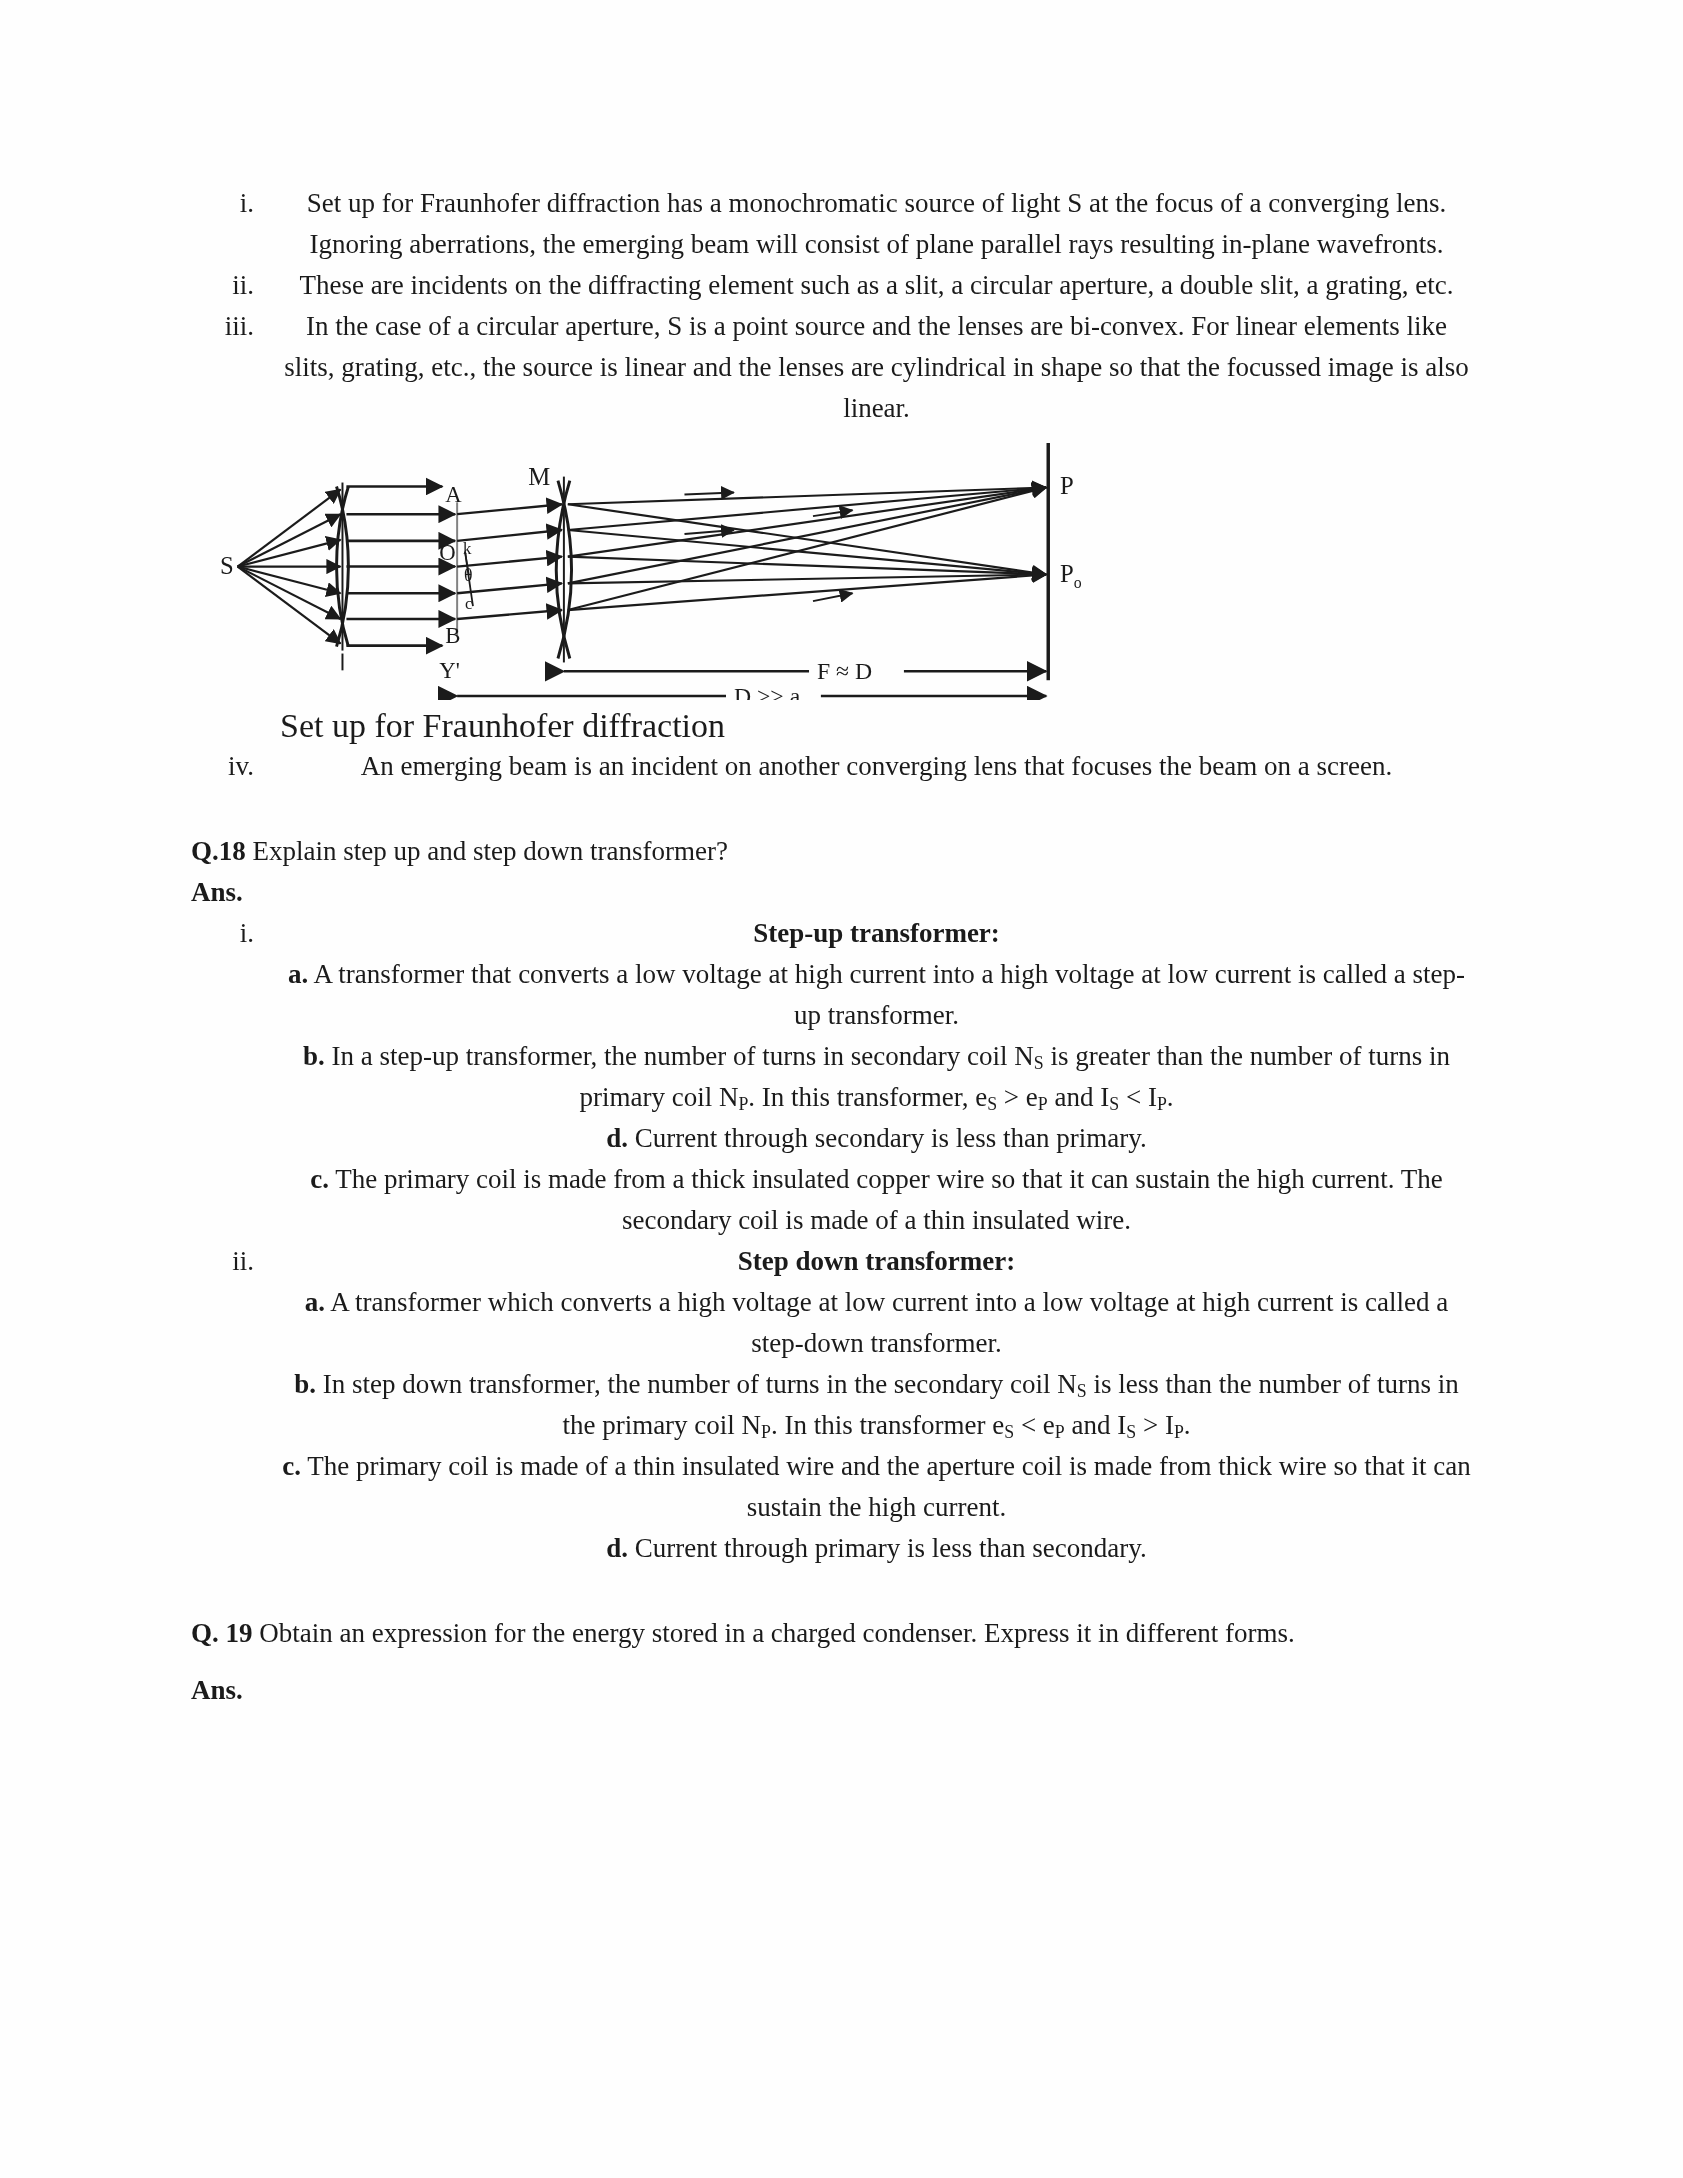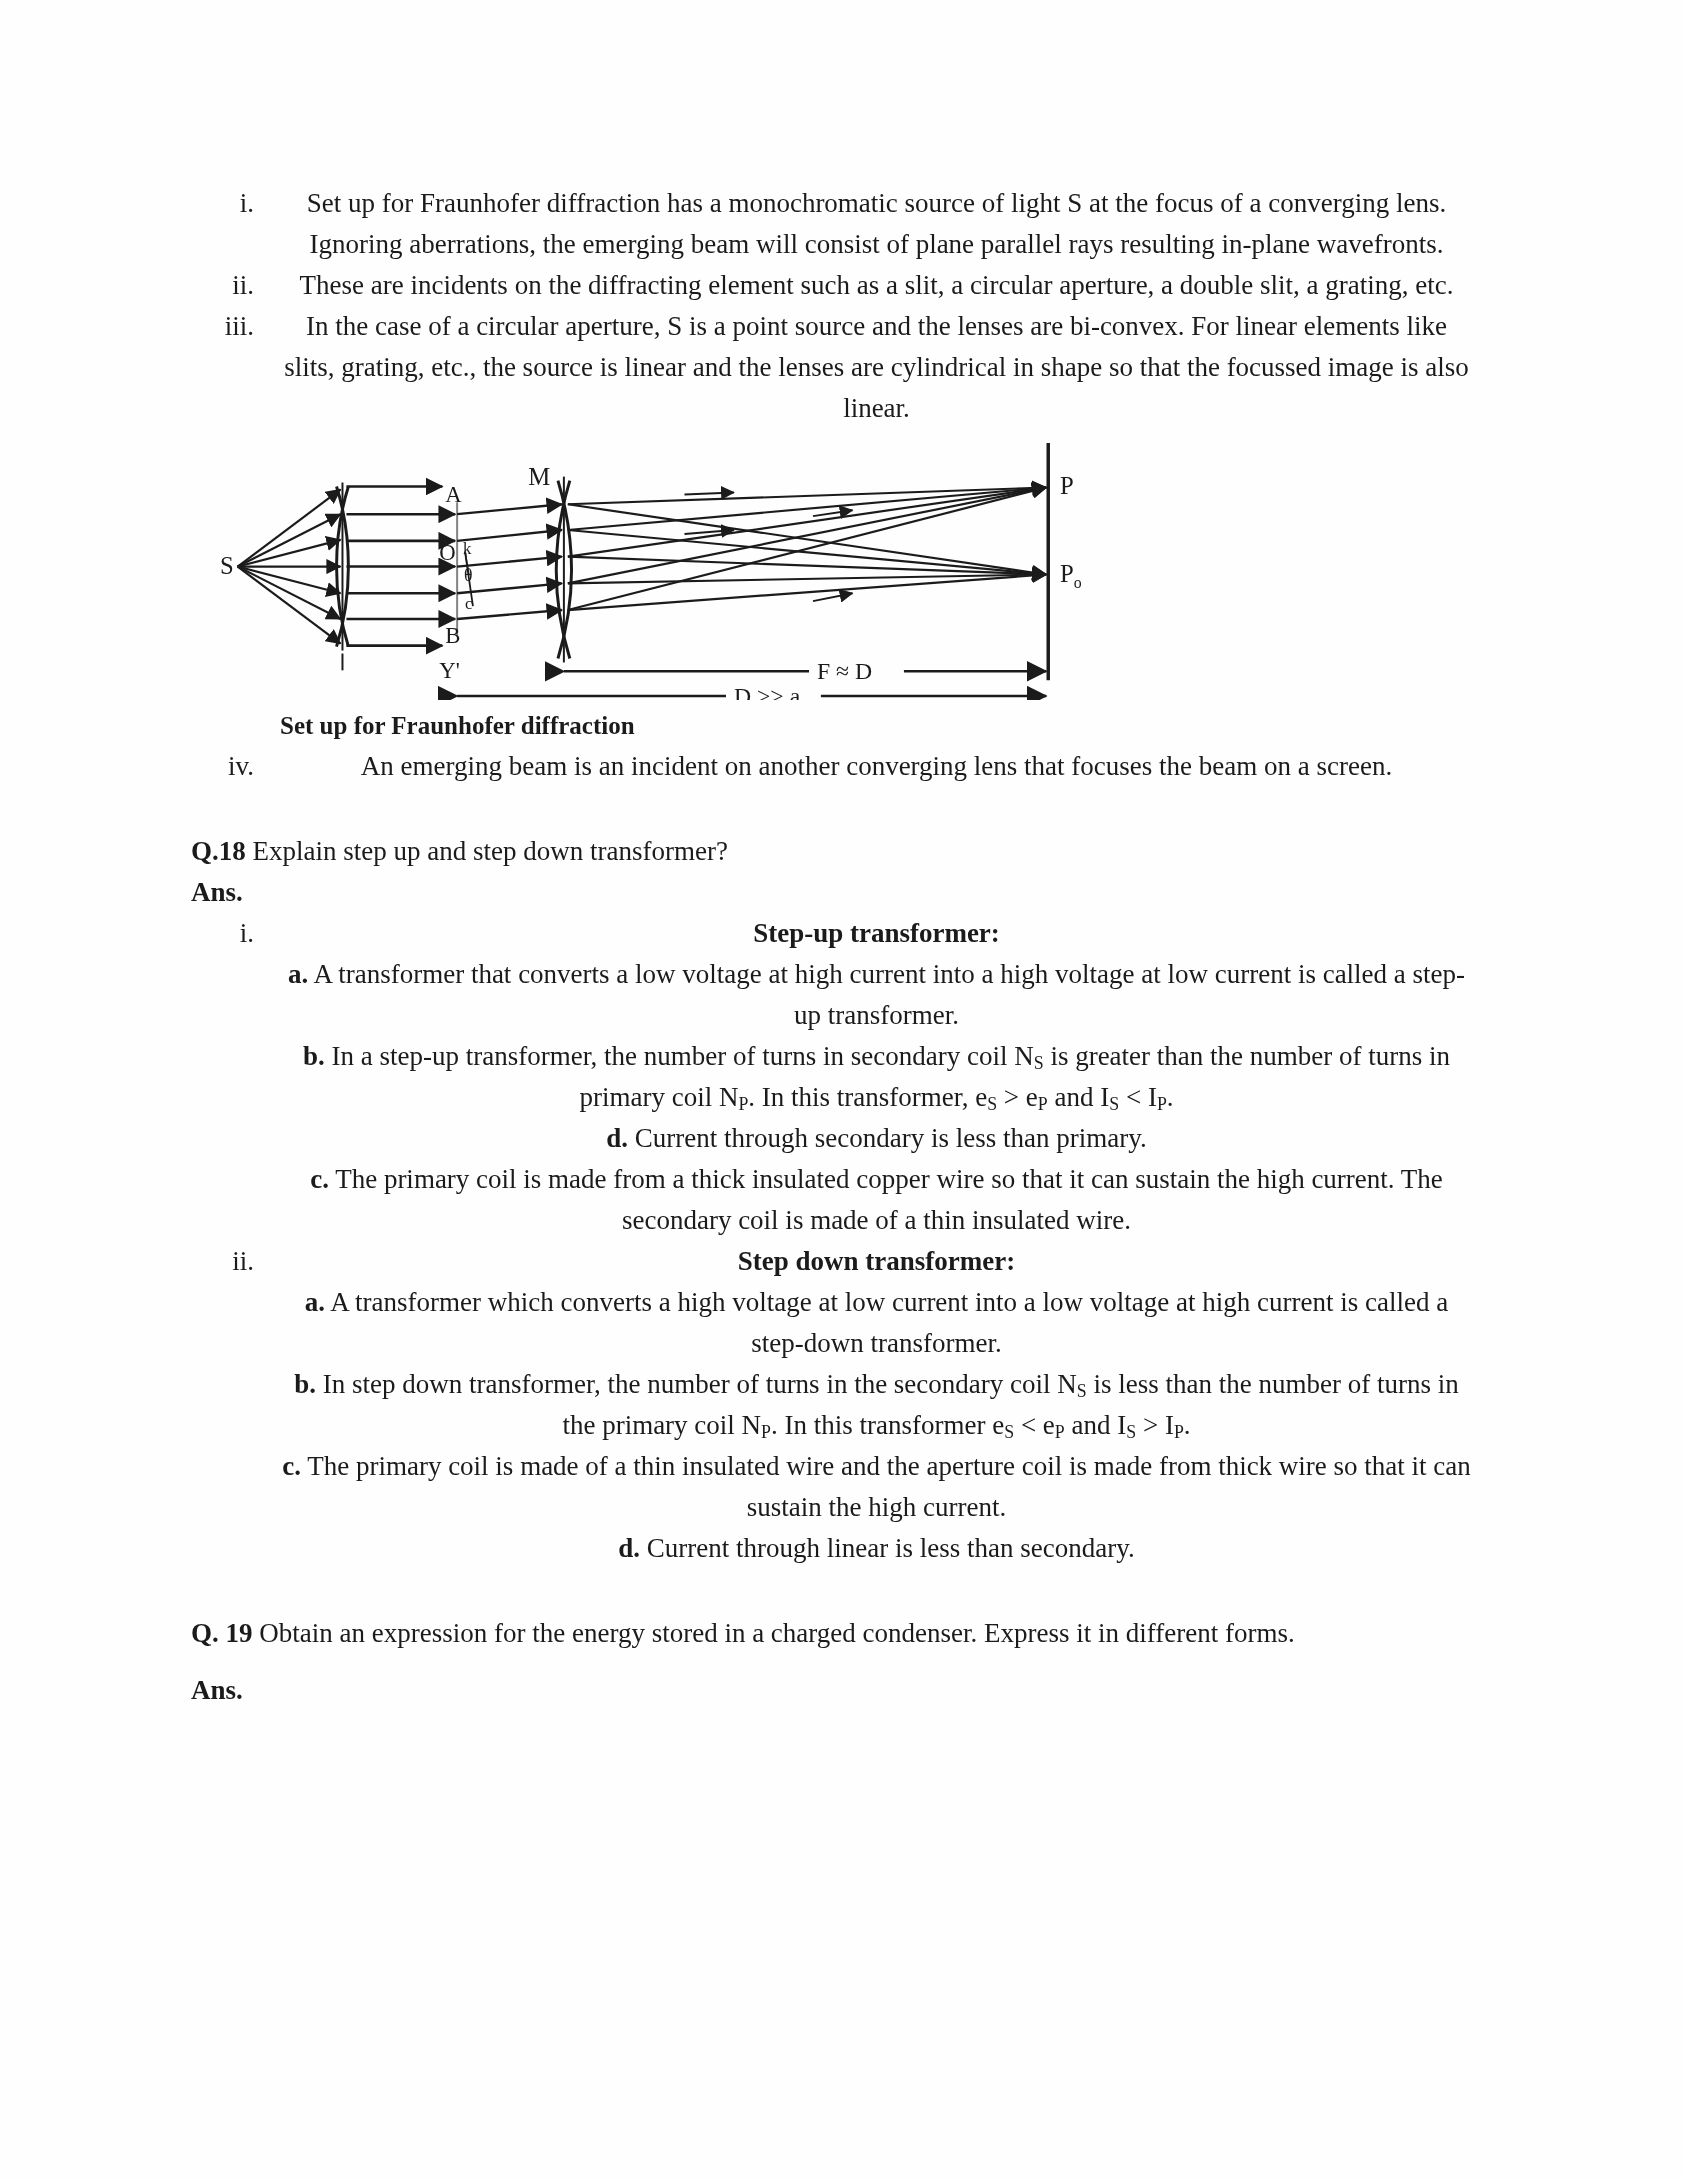--- a/index.html
+++ b/index.html
@@ -90,23 +90,23 @@
     position: relative;
     height: 262px;
   }
   .figure-wrap svg {
     display: block;
     position: absolute;
     left: 28px;
     top: 0;
   }
   .fig-caption {
-    font-size: 25px;
-    line-height: 41px;
-    font-weight: bold;
+    font-size: 34px;
+    line-height: 41px;
+    font-weight: normal;
     margin: 0 0 0 89px;
   }
 </style>
 </head>
 <body>
 
 <div class="page">
   <div class="content">
 
     <ul class="rlist">
@@ -274,21 +274,21 @@
           <p>
             <span class="bold">b.</span>
             <span><span>In step down transformer, the number of turns in the secondary coil N</span><sub>S</sub><span> is less than the number of turns in the primary coil N</span><sub>P</sub><span>. In this transformer e</span><sub>S</sub><span> &lt; e</span><sub>P</sub><span> and I</span><sub>S</sub><span> &gt; I</span><sub>P</sub><span>.</span></span>
           </p>
           <p>
             <span class="bold">c.</span>
             <span>The primary coil is made of a thin insulated wire and the aperture coil is made from thick wire so that it can sustain the high current.</span>
           </p>
           <p>
             <span class="bold">d.</span>
-            <span>Current through linear is less than secondary.</span>
+            <span>Current through primary is less than secondary.</span>
           </p>
         </div>
       </li>
     </ul>
 
     <div class="gap-lg"></div>
 
     <p class="qline">
       <span class="qlabel">Q. 19</span>
       <span>Obtain an expression for the energy stored in a charged condenser. Express it in different forms.</span>

